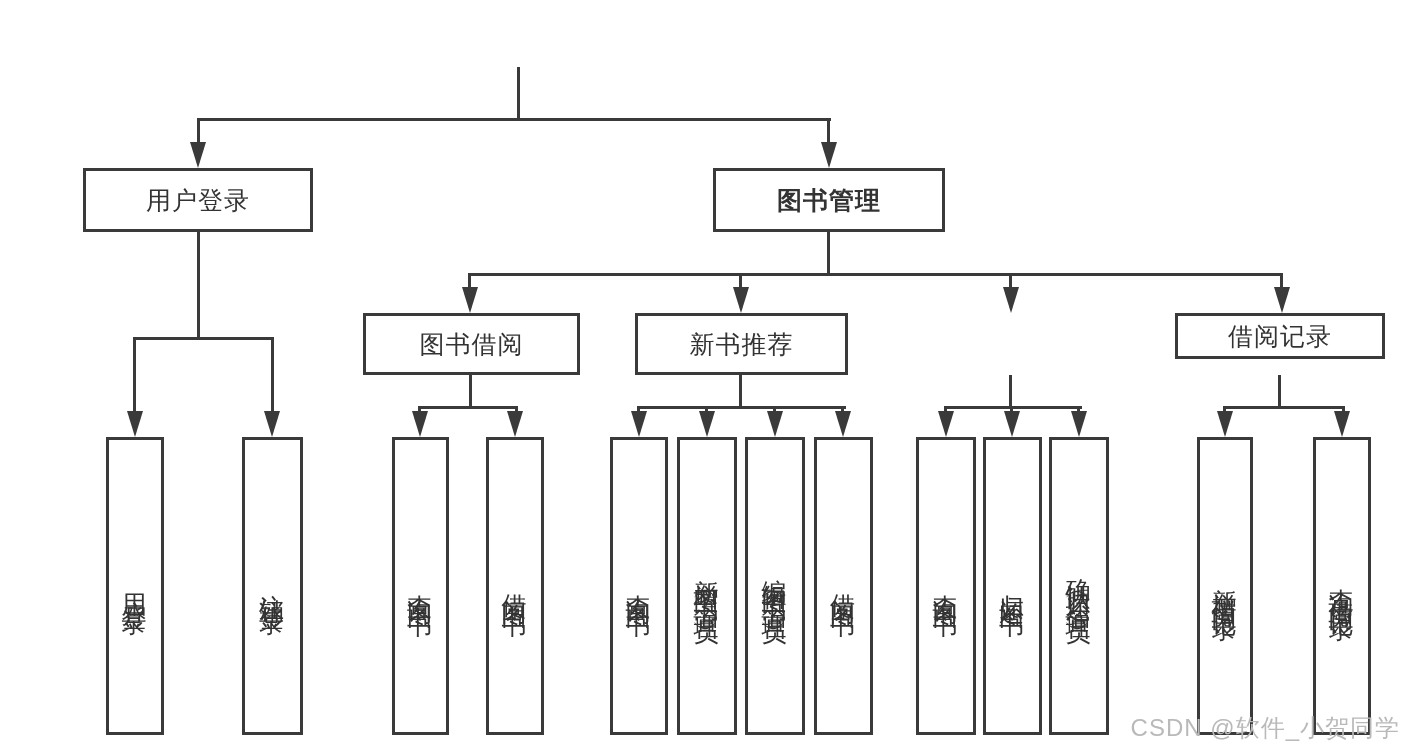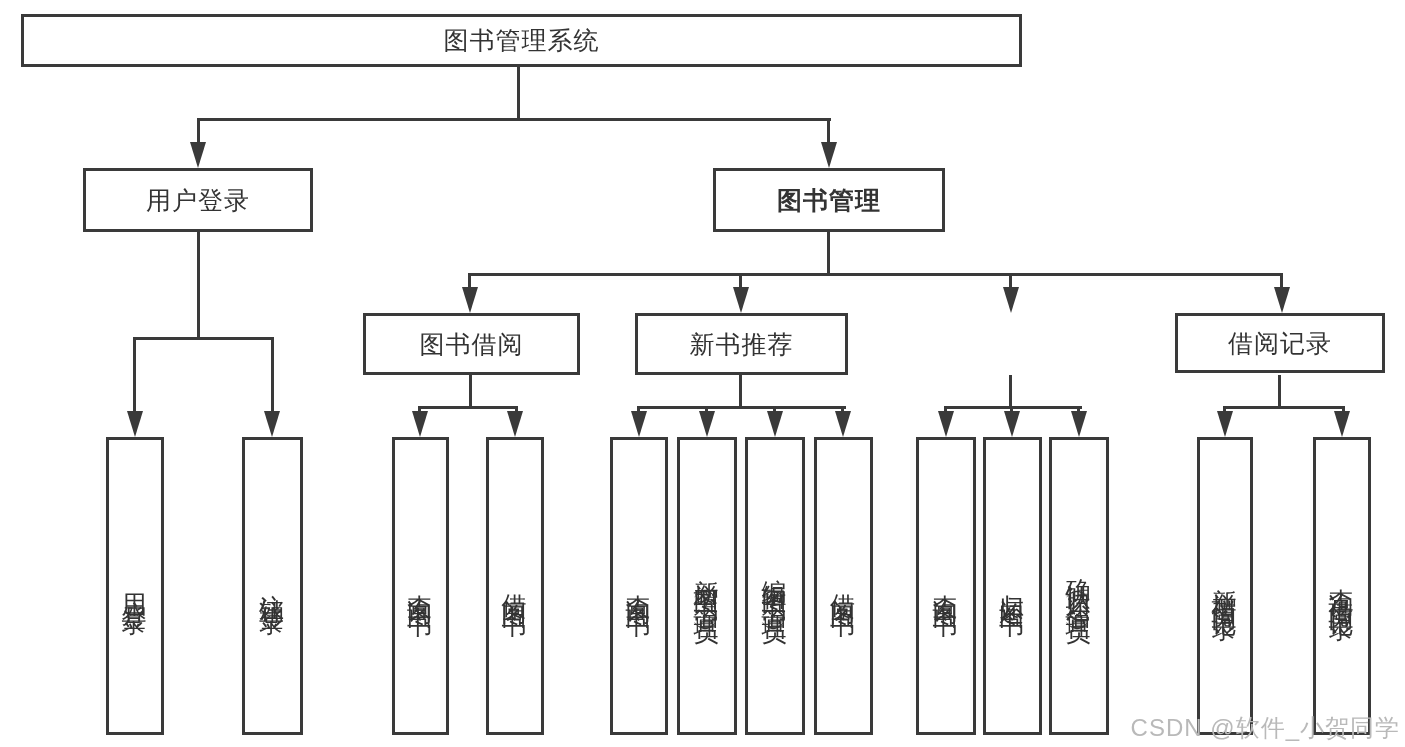--- a/index.html
+++ b/index.html
@@ -64,42 +64,39 @@
     font-size: 24px;
     color: var(--wm-color);
     letter-spacing: 1px;
   }
 </style>
 </head>
 <body>
 
 <div class="canvas">
 
-  <div class="node" style="left:21px; top:14px; width:1001px; height:53px;">
-    <span>图书管理系统</span>
-  </div>
 
   <div class="node" style="left:83px; top:168px; width:230px; height:64px;">
     <span>用户登录</span>
   </div>
 
   <div class="node" style="left:713px; top:168px; width:232px; height:64px;font-weight:bold;">
     <span>图书管理</span>
   </div>
 
   <div class="node" style="left:363px; top:313px; width:217px; height:62px;">
     <span>图书借阅</span>
   </div>
 
   <div class="node" style="left:635px; top:313px; width:213px; height:62px;">
     <span>新书推荐</span>
   </div>
 
 
-  <div class="node" style="left:1175px; top:313px; width:210px; height:60px;text-align:center;">
+  <div class="node" style="left:1175px; top:313px; width:210px; height:46px;text-align:center;">
     <span>借阅记录</span>
   </div>
 
   <div class="node tall" style="left:106px; top:437px; width:58px; height:298px;">
     <span>用户登录</span>
   </div>
   <div class="node tall" style="left:242px; top:437px; width:61px; height:298px;">
     <span>注销登录</span>
   </div>
 

